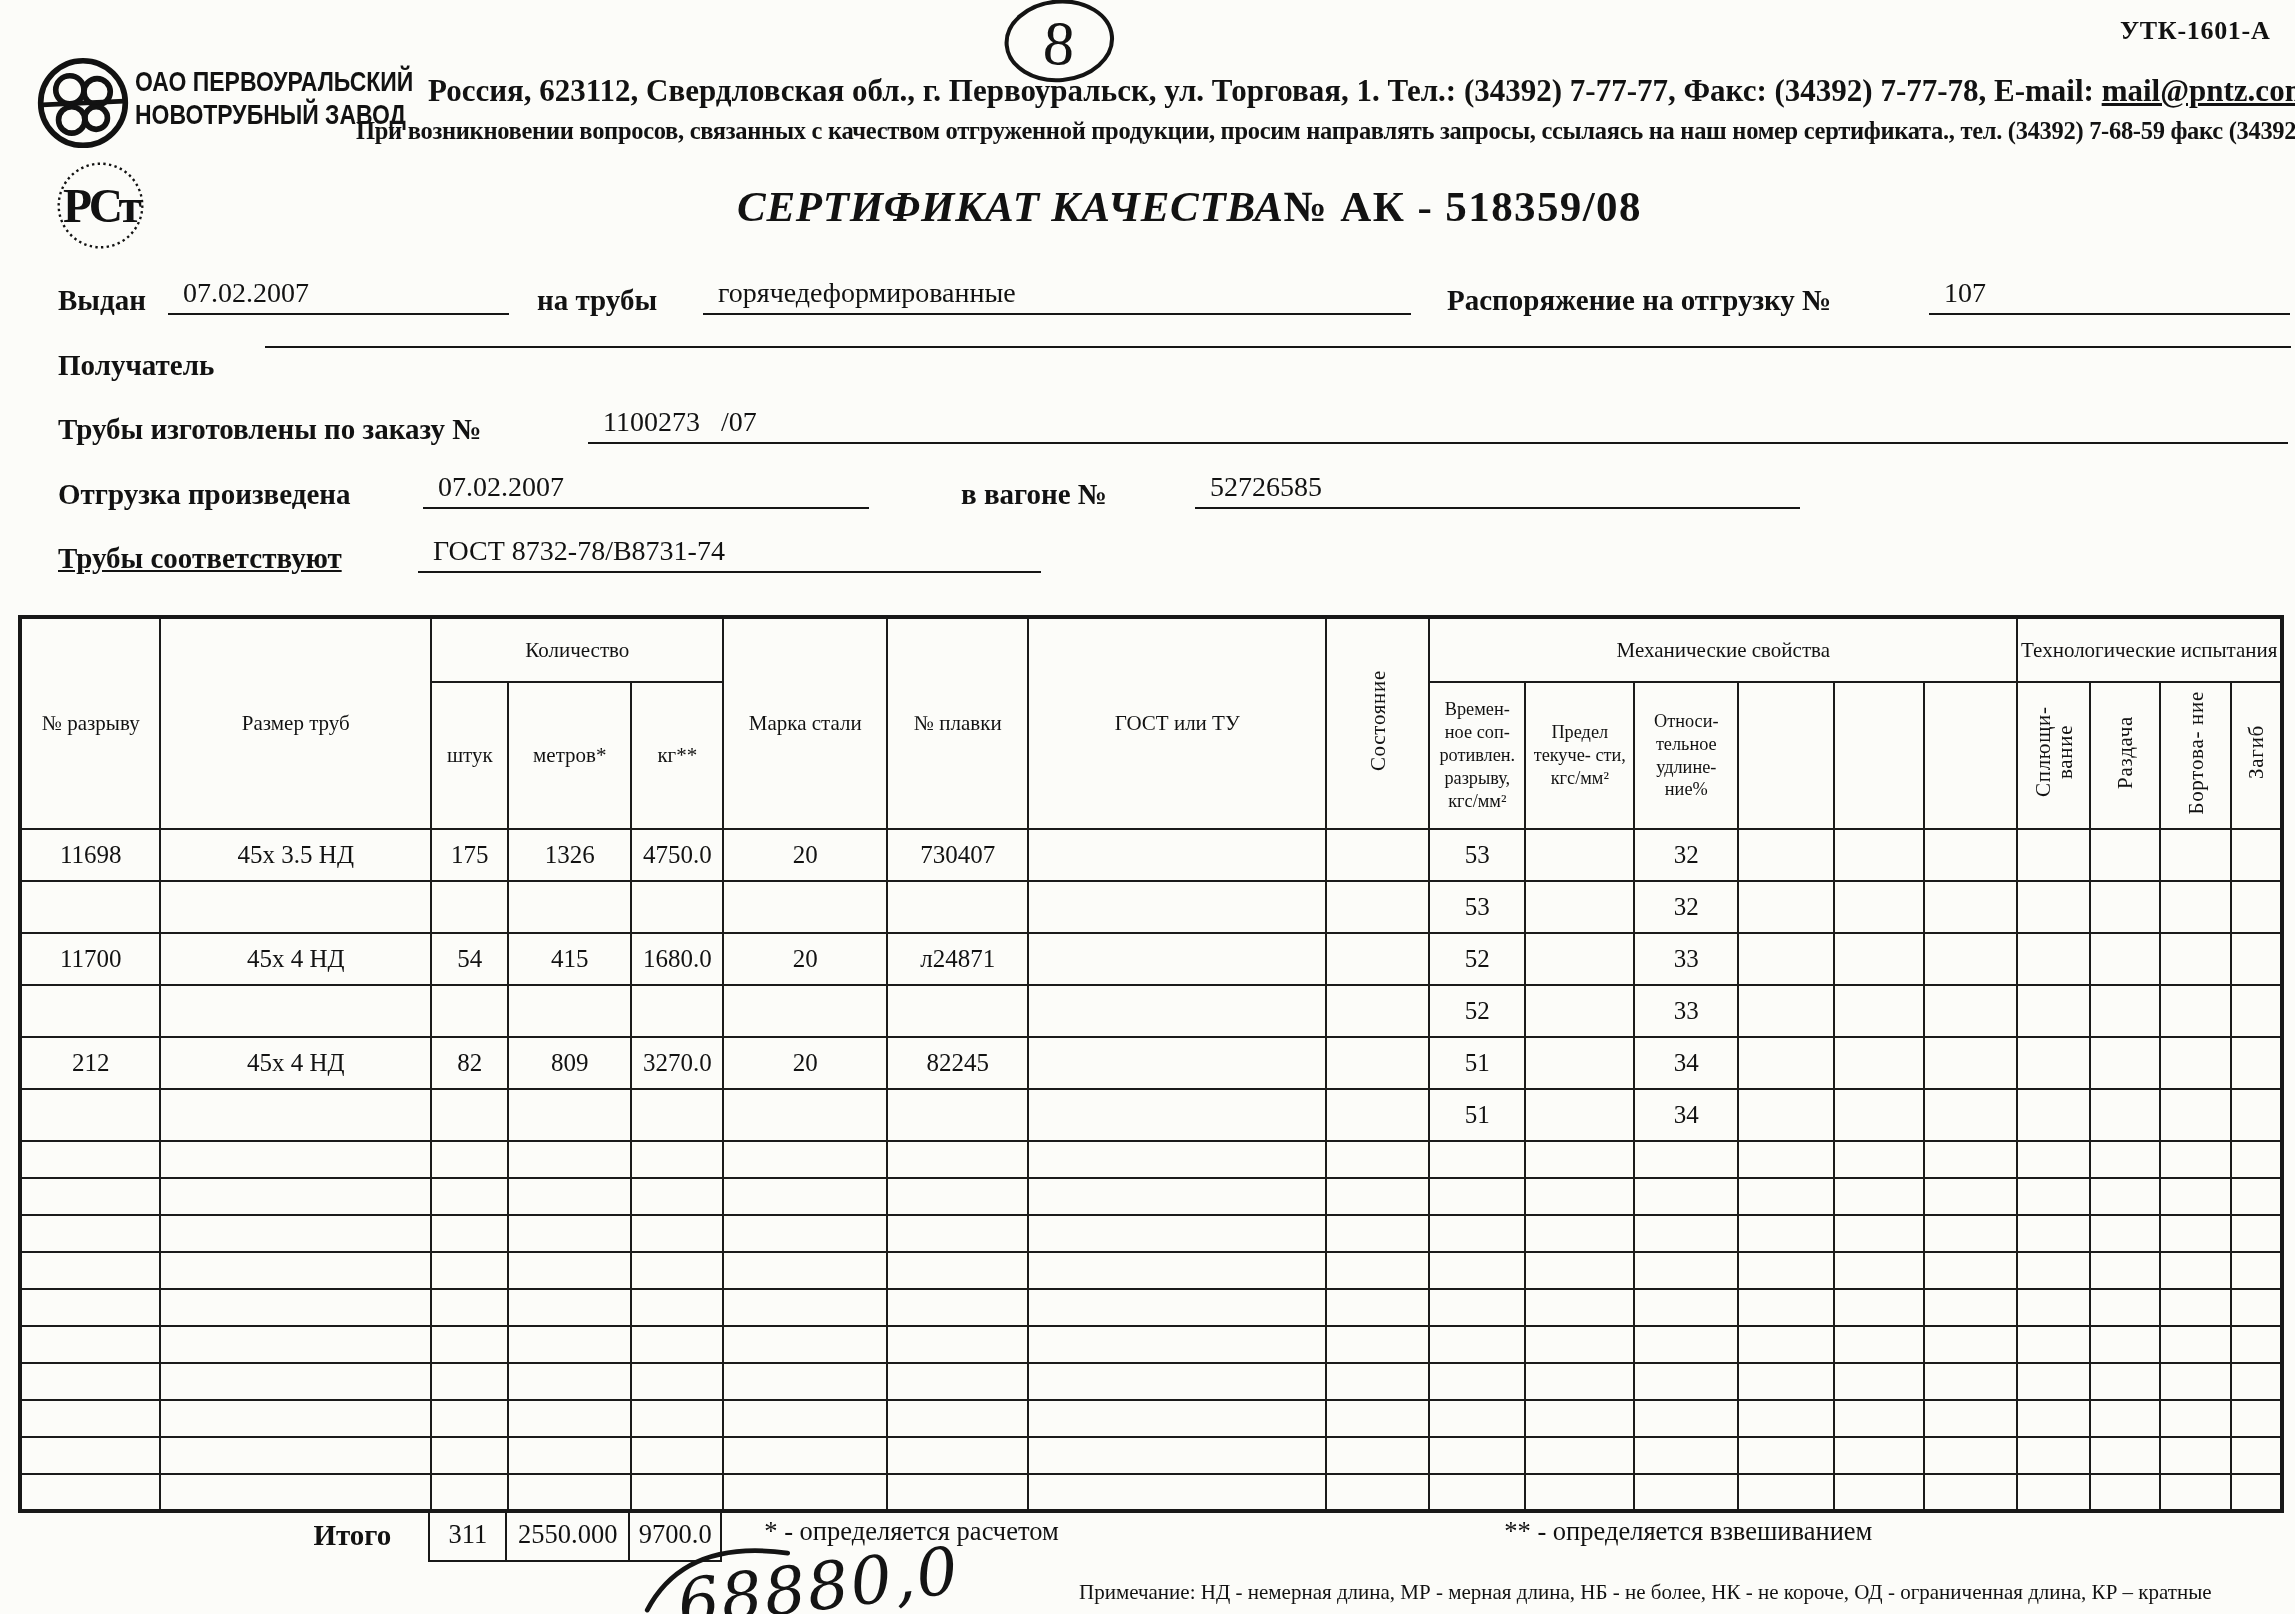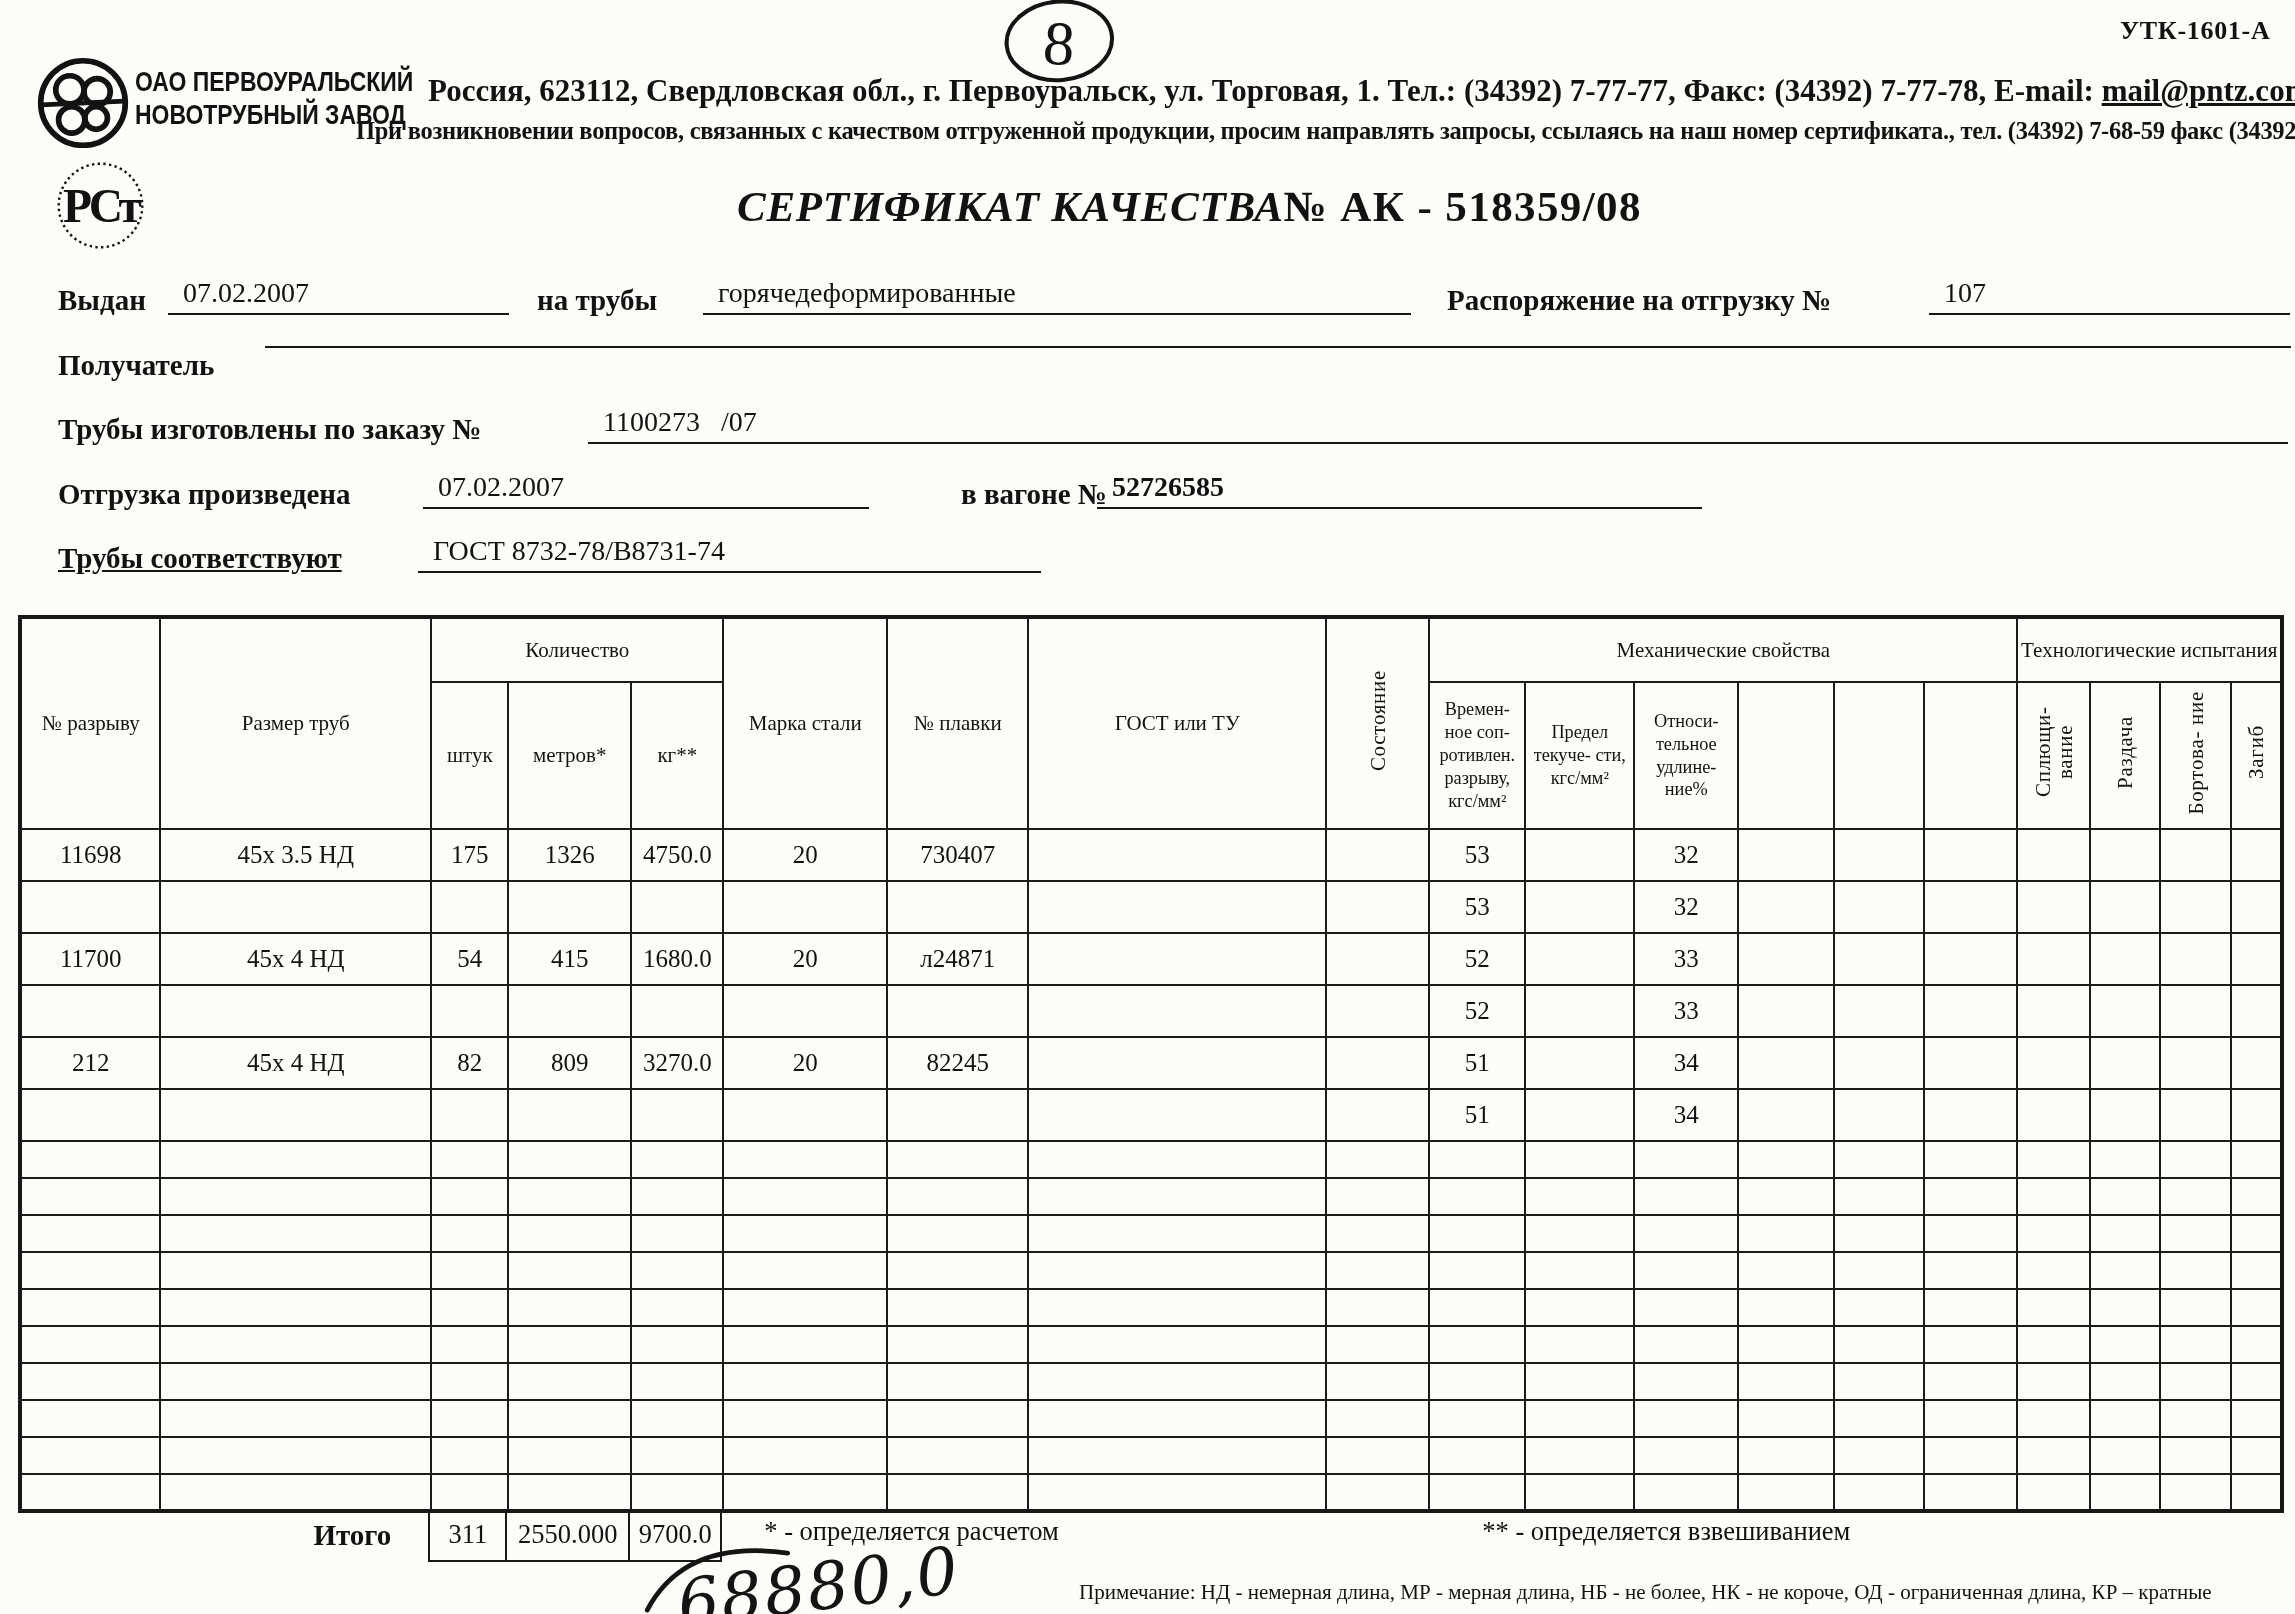--- a/index.html
+++ b/index.html
@@ -48,21 +48,21 @@
   tr.r-tall{height:52px;}
   tr.r-short{height:37px;}
 
   
   .cert-foot{left:18.3px;top:1509px;}
   .cert-foot td{border:none;height:49px;vertical-align:middle;}
   .cert-foot td.tbox{border:2.7px solid #181818;border-top:none;text-align:center;font-size:26.5px;}
   .itogo-cell{text-align:right;padding-right:37px;font-weight:bold;font-size:29px;}
   .notes-cell{position:relative;}
   .note-star{position:absolute;left:42px;top:6.8px;font-size:26.5px;white-space:nowrap;}
-  .note-star2{position:absolute;left:760px;top:6.8px;font-size:26.5px;white-space:nowrap;}
+  .note-star2{position:absolute;left:782px;top:6.8px;font-size:26.5px;white-space:nowrap;}
 
   .legend{left:1079px;top:1580px;font-size:21px;white-space:nowrap;}
   .handwriting{left:635px;top:1534px;}
 </style>
 </head>
 <body>
 
 <div class="abs doc-code">УТК-1601-А</div>
 
 <div class="abs stamp-8">
@@ -112,21 +112,21 @@
 
 <div class="abs flabel" style="left:58px;top:349px;">Получатель</div>
 <div class="abs fval" style="left:265px;top:342px;width:2011px;"></div>
 
 <div class="abs flabel" style="left:58px;top:413px;">Трубы изготовлены по заказу №</div>
 <div class="abs fval" style="left:588px;top:406px;width:1685px;">1100273   /07</div>
 
 <div class="abs flabel" style="left:58px;top:478px;">Отгрузка произведена</div>
 <div class="abs fval" style="left:423px;top:471px;width:431px;">07.02.2007</div>
 <div class="abs flabel" style="left:961px;top:478px;">в вагоне №</div>
-<div class="abs fval" style="left:1097px;top:471px;width:590px;font-weight:bold;">52726585</div>
+<div class="abs fval" style="left:1195px;top:471px;width:590px;">52726585</div>
 
 <div class="abs flabel" style="left:58px;top:542px;text-decoration:underline;">Трубы соответствуют</div>
 <div class="abs fval" style="left:418px;top:535px;width:608px;">ГОСТ 8732-78/В8731-74</div>
 
 <table class="cert cert-main abs">
   <colgroup>
     <col style="width:140px">
       <col style="width:271px">
       <col style="width:77px">
       <col style="width:123px">

